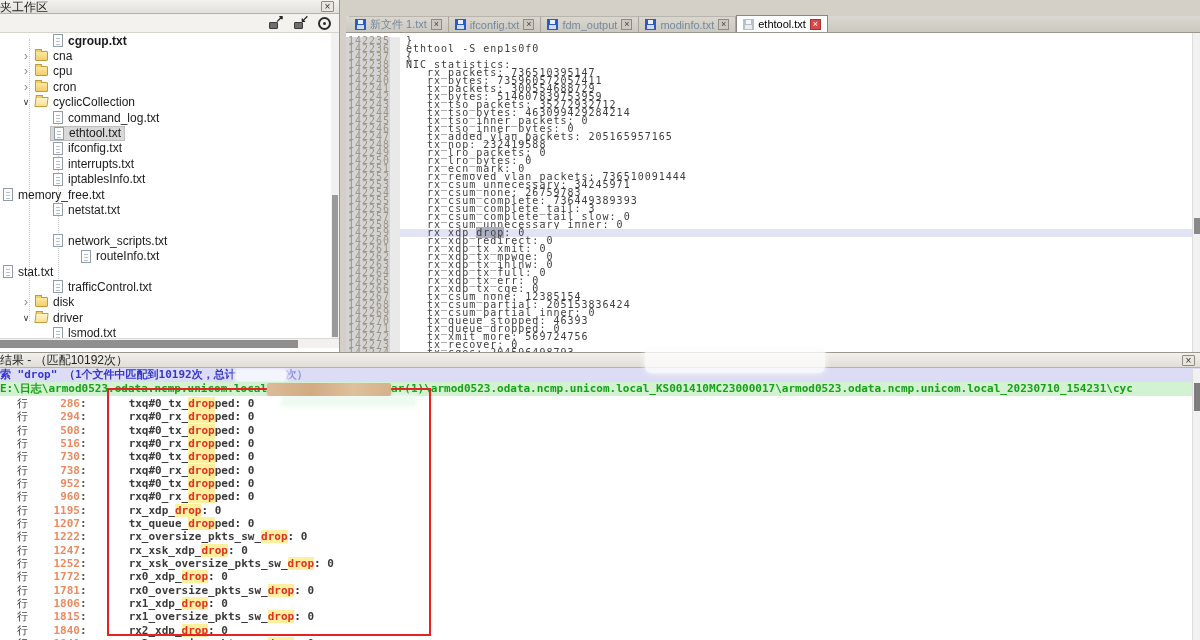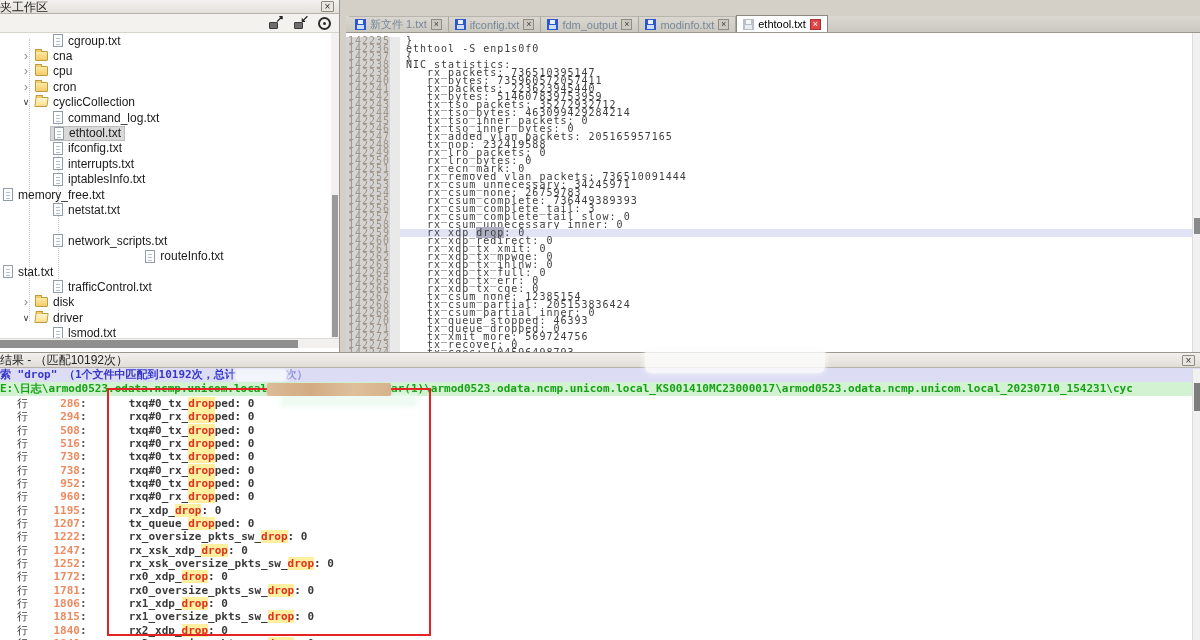--- a/index.html
+++ b/index.html
@@ -106,21 +106,21 @@
         </span>
       <span class="tool-ic">
           <span class="box"></span>
           <span class="arr">↙</span>
         </span>
       <span class="locate"></span>
     </div>
     <div class="tree">
       <div class="guide g1"></div>
       <div class="guide g2"></div>
-    <div class="trow" style="padding-left: 50px;">
+    <div class="trow" style="padding-left: 50px; font-weight: bold;">
           <span class="tlabelwrap">
             <span class="ico-doc"></span>
             <span>cgroup.txt</span>
           </span>
         </div>
         <div class="trow" style="padding-left: 20px;">
           <span class="exp">›</span>
           <span class="tlabelwrap">
             <span class="ico-folder"></span>
             <span>cna</span>
@@ -189,21 +189,21 @@
             <span>netstat.txt</span>
           </span>
         </div>
         <div class="trow" style="padding-left: 50px;"></div>
         <div class="trow" style="padding-left: 50px;">
           <span class="tlabelwrap">
             <span class="ico-doc"></span>
             <span>network_scripts.txt</span>
           </span>
         </div>
-        <div class="trow" style="padding-left: 30px; justify-content: center;">
+        <div class="trow" style="padding-left: 78px;">
           <span class="tlabelwrap">
             <span class="ico-doc"></span>
             <span>routeInfo.txt</span>
           </span>
         </div>
         <div class="trow" style="">
           <span class="tlabelwrap">
             <span class="ico-doc"></span>
             <span>stat.txt</span>
           </span>
@@ -298,21 +298,21 @@
           <span class="ctext">   rx_packets: 736510395147</span>
         </div>
         <div class="cline">
           <span class="cnum">142240</span>
           <span class="cfold"></span>
           <span class="ctext">   rx_bytes: 735960572057411</span>
         </div>
         <div class="cline">
           <span class="cnum">142241</span>
           <span class="cfold"></span>
-          <span class="ctext">   tx_packets: 223623945440</span>
+          <span class="ctext">   tx_packets: 300554688729</span>
         </div>
         <div class="cline">
           <span class="cnum">142242</span>
           <span class="cfold"></span>
           <span class="ctext">   tx_bytes: 514607839753959</span>
         </div>
         <div class="cline">
           <span class="cnum">142243</span>
           <span class="cfold"></span>
           <span class="ctext">   tx_tso_packets: 35272932712</span>

